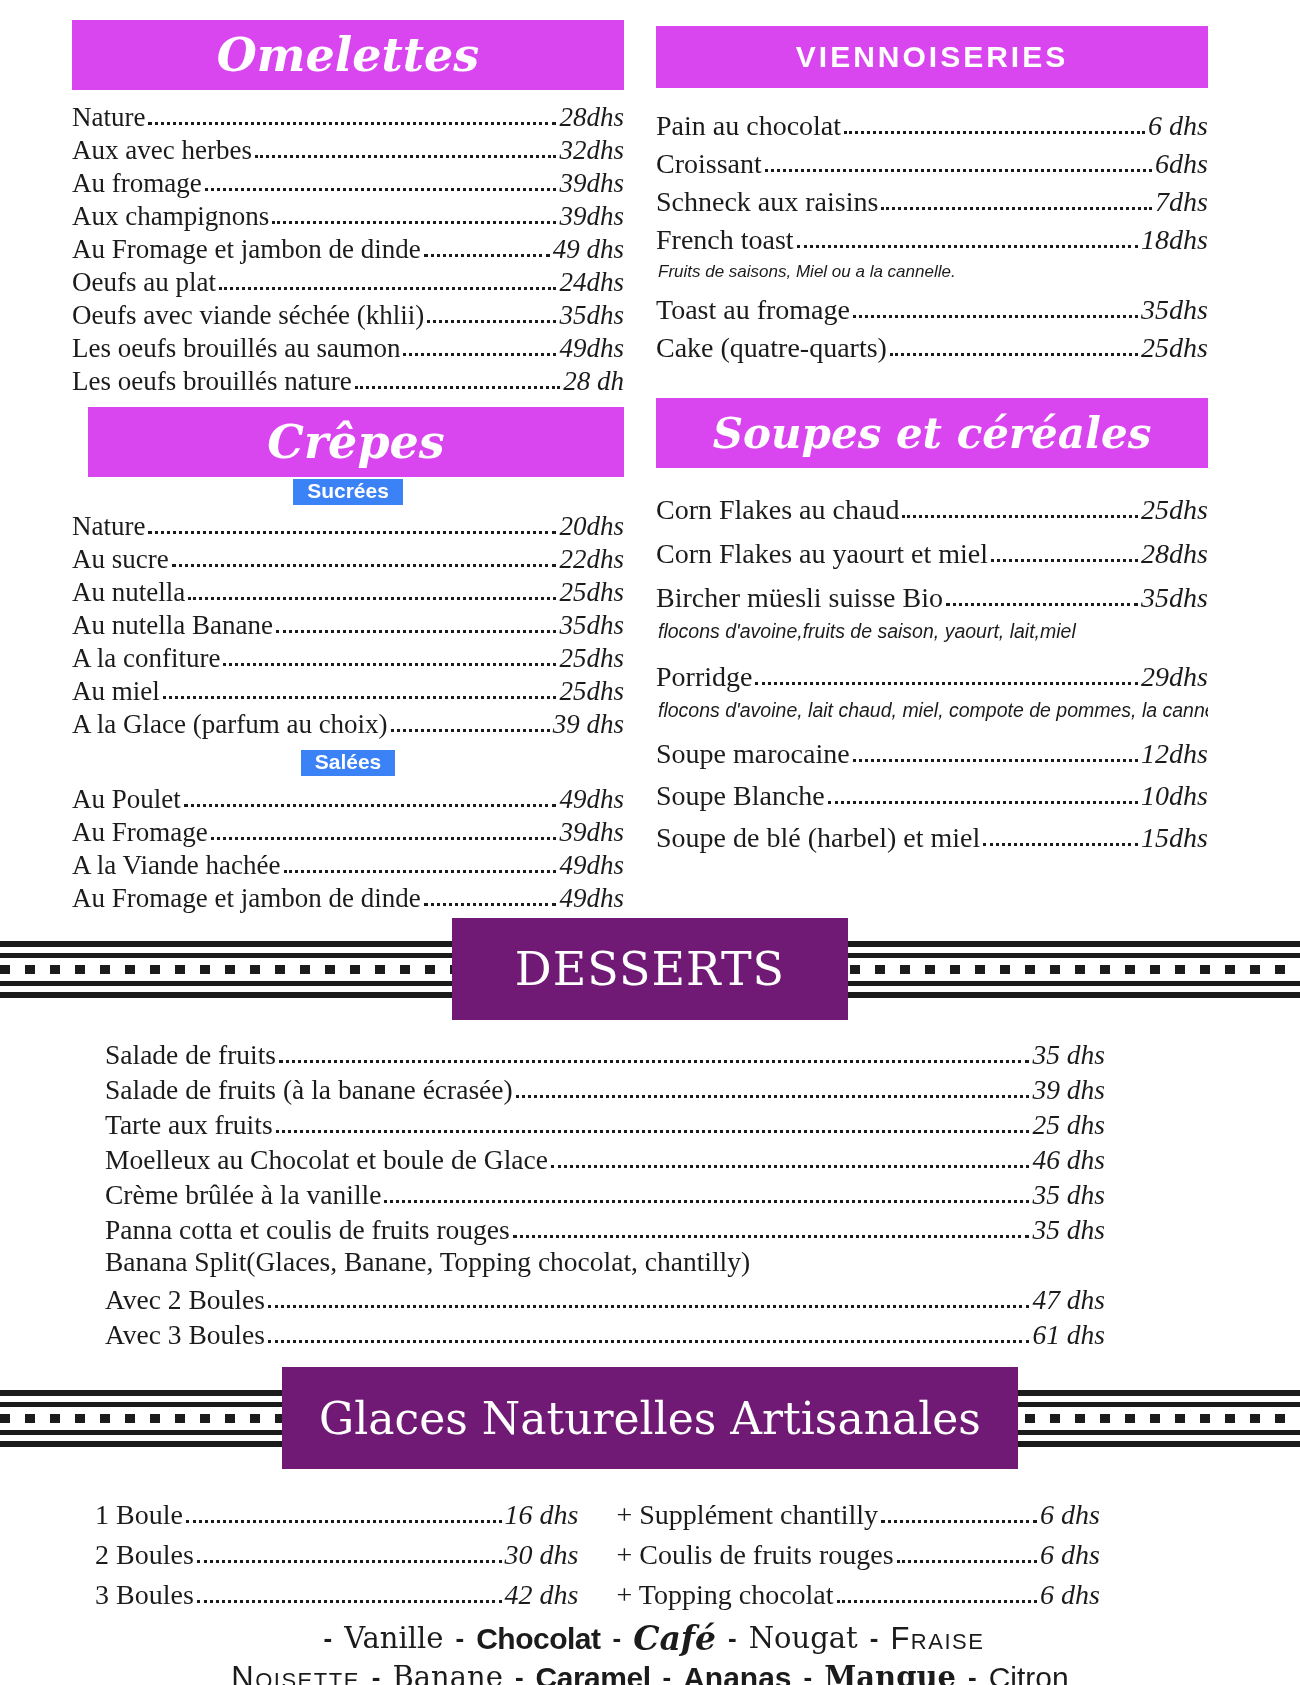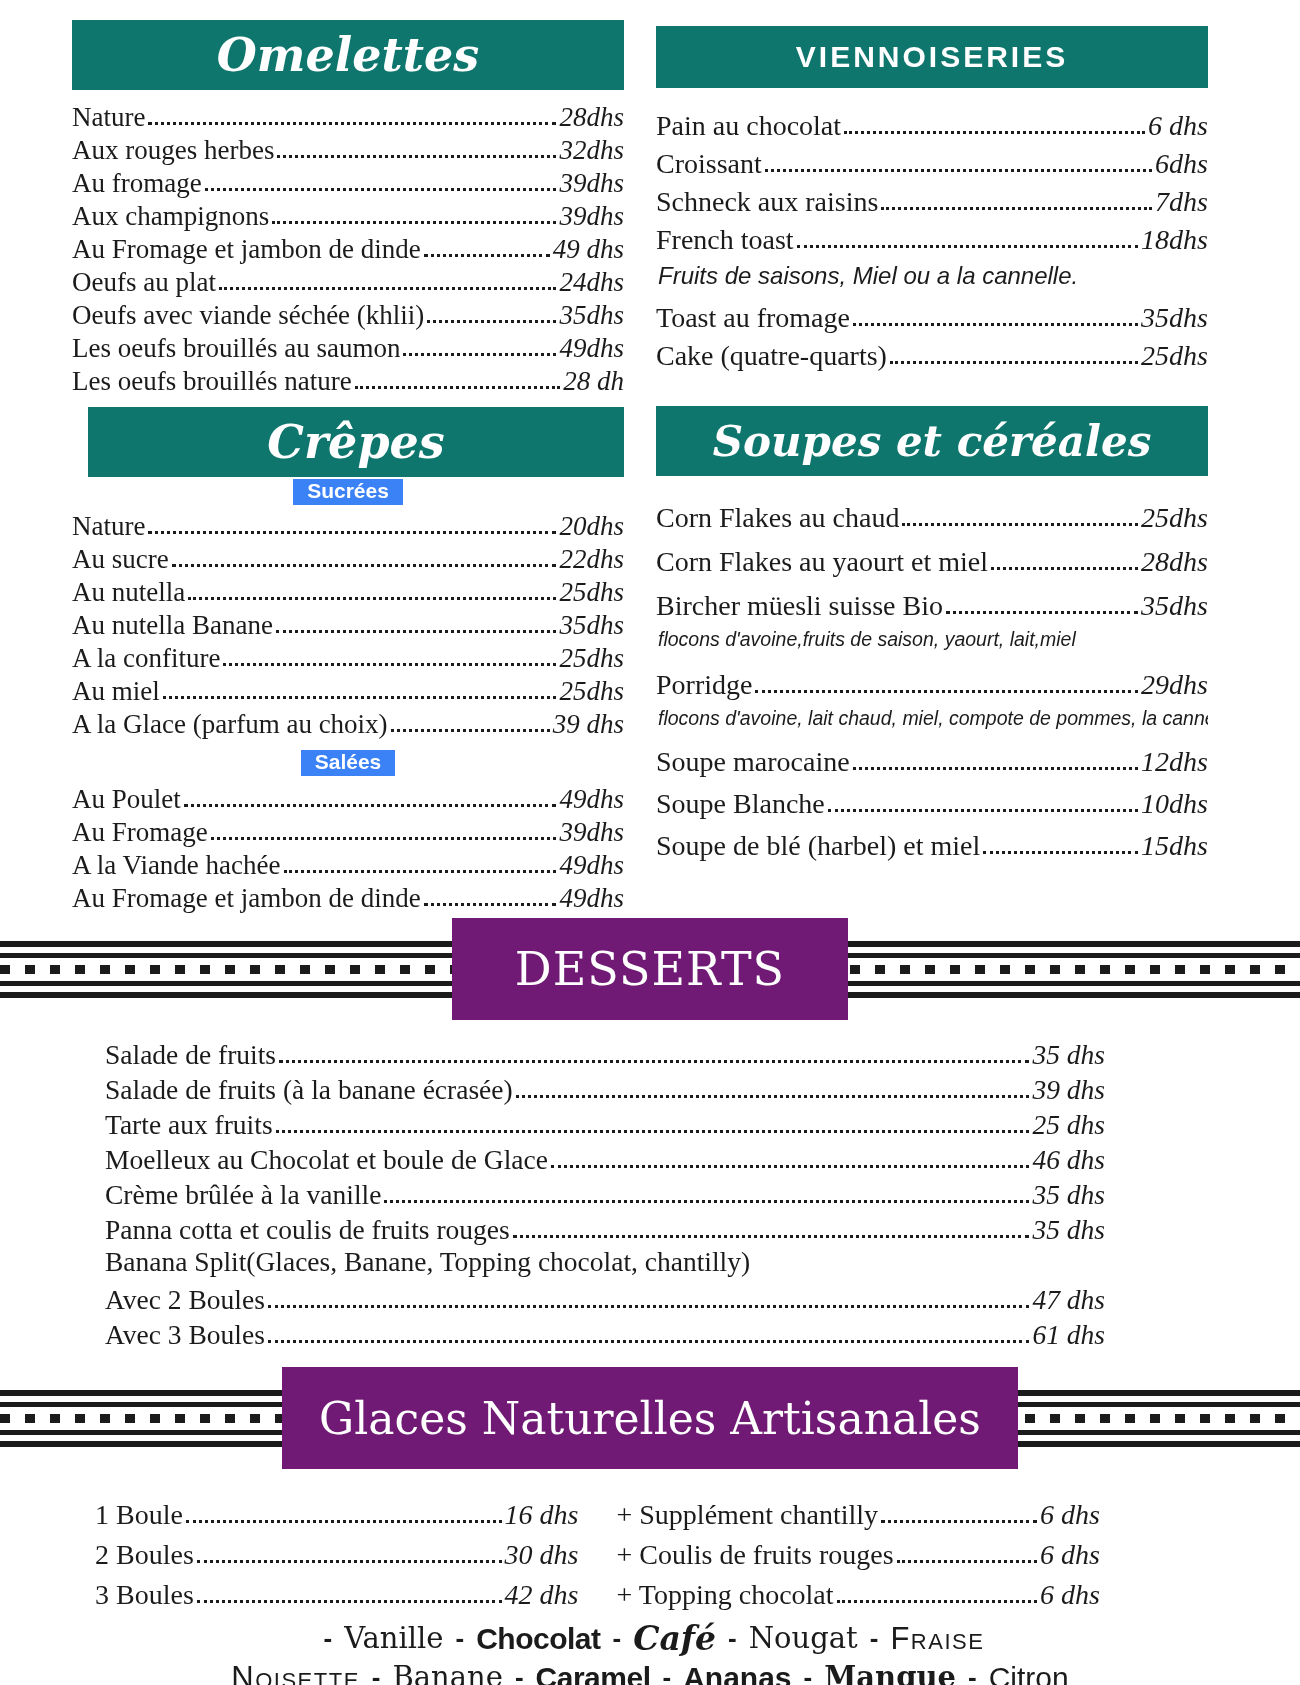--- a/index.html
+++ b/index.html
@@ -11,21 +11,21 @@
   }
   .page { width:1300px; height:1685px; padding-top:20px; }
 
   
   .top-columns { display:flex; padding:0 92px 0 72px; }
   .col { flex:1; min-width:0; }
   .col.left  { margin-right:16px; }
   .col.right { margin-left:16px; }
 
   .hbar {
-    background:#0f766e; color:#fff; text-align:center;
+    background:#d946ef; color:#fff; text-align:center;
     display:flex; align-items:center; justify-content:center;
   }
   .bar-script {
     height:70px; font-family:"DejaVu Serif", serif;
     font-style:italic; font-weight:bold; font-size:46px;
   }
   .bar-caps {
     height:62px; margin-top:6px; font-family:"Liberation Sans", sans-serif;
     font-weight:bold; font-size:30px; letter-spacing:3px;justify-content:center;
   }
@@ -48,21 +48,21 @@
   .lead { flex:1; border-bottom:3px dotted #1b1b1b; margin:0 3px 8px; min-width:14px; }
 
   .omel-rows  .row { height:33px; font-size:27px; }
   .crepe-rows .row { height:33px; font-size:27px; }
   .vien-rows  .row { height:38px; font-size:28px; }
   .soup-rows  .row { height:44px; font-size:28px; }
   .soup-rows2 .row { height:42px; font-size:28px; }
 
   .note {
     font-family:"Liberation Sans", sans-serif; font-style:italic;
-    font-size:24px; padding:6px 0 6px 2px; white-space:nowrap; overflow:hidden;
+    font-size:17px; padding:6px 0 6px 2px; white-space:nowrap; overflow:hidden;
   }
   .note.small { font-size:19.5px; }
 
   
   .band { position:relative; height:102px; }
   .band .stripes {
     position:absolute; left:0; right:0; top:23px; height:57px;
     background:
       linear-gradient(#1b1b1b,#1b1b1b) 0 0    / 100% 6px  no-repeat,
       linear-gradient(#1b1b1b,#1b1b1b) 0 12px / 100% 5px  no-repeat,
@@ -118,21 +118,21 @@
         <span>Omelettes</span>
       </div>
 
       <div class="omel-rows">
         <div class="row">
             <span class="n">Nature</span>
             <span class="lead"></span>
             <span class="p">28dhs</span>
           </div>
         <div class="row">
-            <span class="n">Aux rouges herbes</span>
+            <span class="n">Aux avec herbes</span>
             <span class="lead"></span>
             <span class="p">32dhs</span>
           </div>
         <div class="row">
             <span class="n">Au fromage</span>
             <span class="lead"></span>
             <span class="p">39dhs</span>
           </div>
         <div class="row">
             <span class="n">Aux champignons</span>

